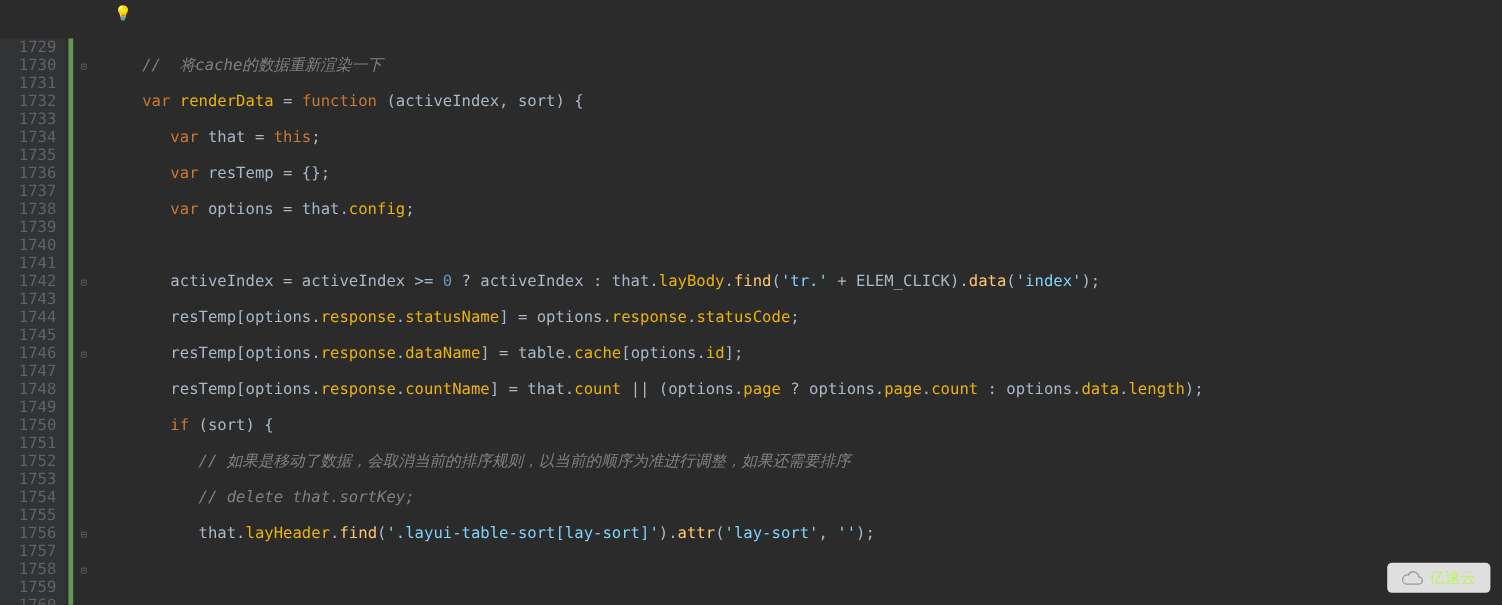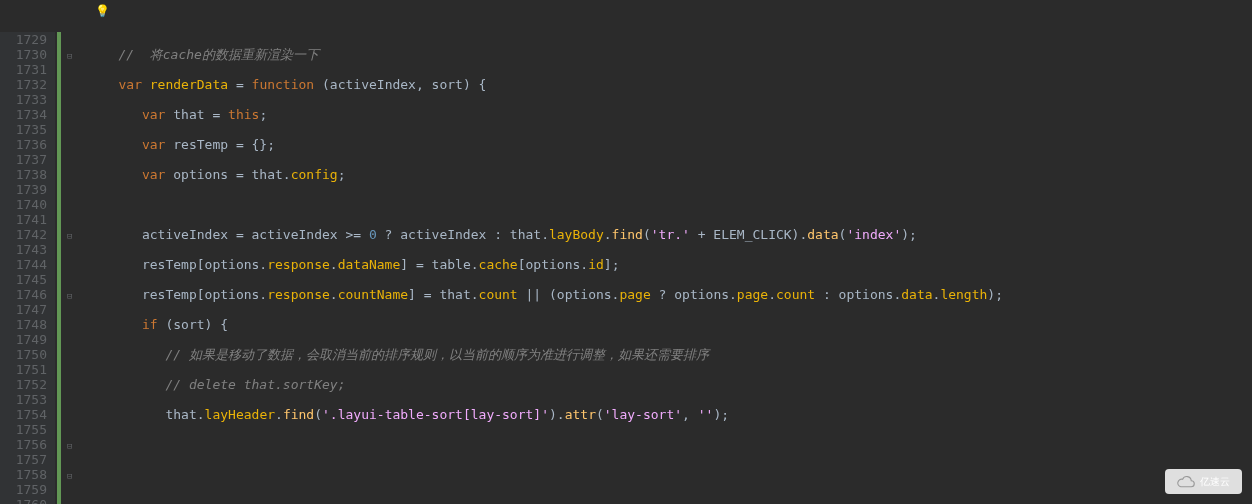--- a/index.html
+++ b/index.html
@@ -45,35 +45,35 @@
       font-size: 9px;
       cursor: pointer;
     }
     .code-area {
       flex: 1;
       padding-left: 10px;
       white-space: pre;
     }
     .code-line { height: 15px; }
     .keyword { color: #cc7832; }
-    .string { color: #f0abfc; }
+    .string { color: #7dd3fc; }
     .number { color: #6897bb; }
     .comment { color: #808080; font-style: italic; }
     .property { color: #eab308; }
     .func { color: #ffc66d; }
     .bulb { position: absolute; top: 4px; left: 95px; color: #ffc66d; font-size: 12px; }
     .watermark {
       position: absolute;
       bottom: 10px;
       right: 10px;
       background: rgba(255,255,255,0.85);
       padding: 5px 12px;
       border-radius: 4px;
-      color: #ffffff;
-      font-size: 10px;
+      color: #bef264;
+      font-size: 13px;
       font-family: sans-serif;
       display: flex;
       align-items: center;
       gap: 5px;
     }
     .watermark-icon {
       width: 18px;
       height: 13px;
       position: relative;
     }
@@ -130,20 +130,21 @@
   </div>
 
   <div class="code-area">
 <div class="code-line">   <span class="comment">//  将cache的数据重新渲染一下</span></div>
 <div class="code-line">   <span class="keyword">var</span> <span class="property">renderData</span><span> = </span><span class="keyword">function</span><span> (activeIndex, sort) {</span></div>
 <div class="code-line">      <span class="keyword">var</span><span> that = </span><span class="keyword">this</span><span>;</span></div>
 <div class="code-line">      <span class="keyword">var</span><span> resTemp = {};</span></div>
 <div class="code-line">      <span class="keyword">var</span><span> options = that.</span><span class="property">config</span><span>;</span></div>
 <div class="code-line"></div>
 <div class="code-line">      <span>activeIndex = activeIndex &gt;= </span><span class="number">0</span><span> ? activeIndex : that.</span><span class="property">layBody</span><span>.</span><span class="func">find</span><span>(</span><span class="string">'tr.'</span><span> + ELEM_CLICK).</span><span class="func">data</span><span>(</span><span class="string">'index'</span><span>);</span></div>
+<div class="code-line">      <span>resTemp[options.</span><span class="property">response</span><span>.</span><span class="property">statusName</span><span>] = options.</span><span class="property">response</span><span>.</span><span class="property">statusCode</span><span>;</span></div>
 <div class="code-line">      <span>resTemp[options.</span><span class="property">response</span><span>.</span><span class="property">dataName</span><span>] = table.</span><span class="property">cache</span><span>[options.</span><span class="property">id</span><span>];</span></div>
 <div class="code-line">      <span>resTemp[options.</span><span class="property">response</span><span>.</span><span class="property">countName</span><span>] = that.</span><span class="property">count</span><span> || (options.</span><span class="property">page</span><span> ? options.</span><span class="property">page</span><span>.</span><span class="property">count</span><span> : options.</span><span class="property">data</span><span>.</span><span class="property">length</span><span>);</span></div>
 <div class="code-line">      <span class="keyword">if</span><span> (sort) {</span></div>
 <div class="code-line">         <span class="comment">// 如果是移动了数据，会取消当前的排序规则，以当前的顺序为准进行调整，如果还需要排序</span></div>
 <div class="code-line">         <span class="comment">// delete that.sortKey;</span></div>
 <div class="code-line">         <span>that.</span><span class="property">layHeader</span><span>.</span><span class="func">find</span><span>(</span><span class="string">'.layui-table-sort[lay-sort]'</span><span>).</span><span class="func">attr</span><span>(</span><span class="string">'lay-sort'</span><span>, </span><span class="string">''</span><span>);</span></div>
 
 
 
 

